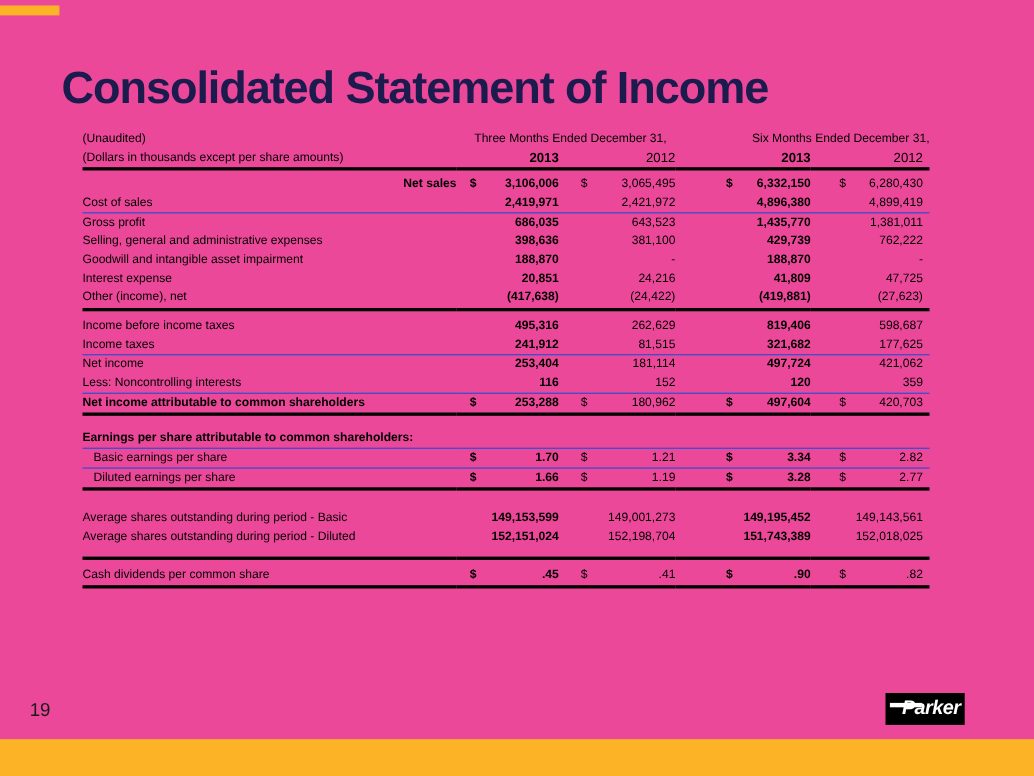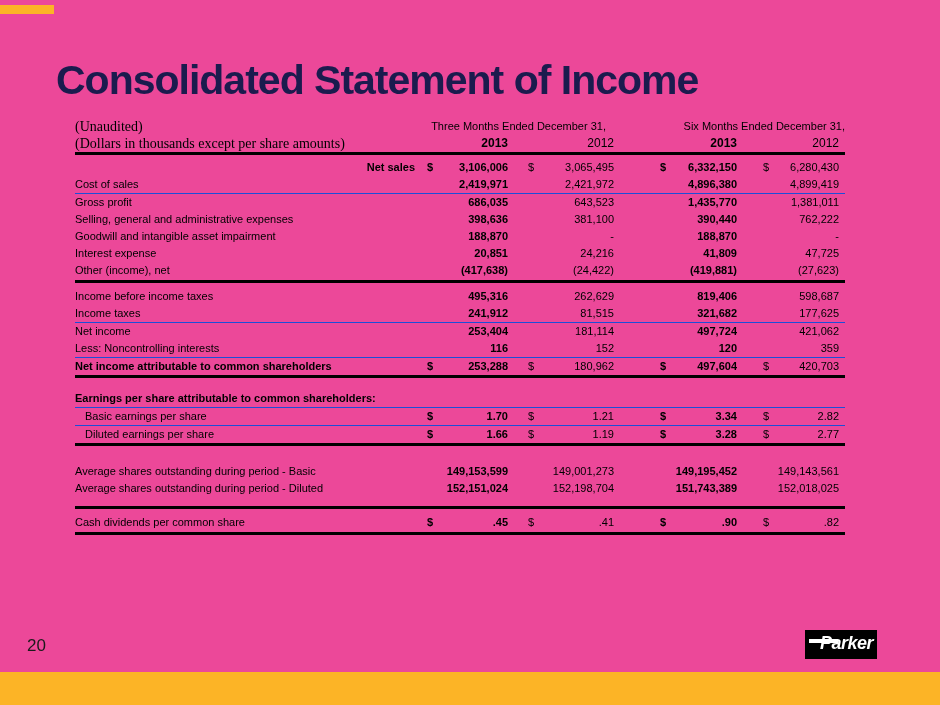--- a/index.html
+++ b/index.html
@@ -21,21 +21,21 @@
   }
   .fin-table td{padding:2px 0;vertical-align:bottom;overflow:hidden;}
   col.c-label{width:340px;}
   col.c-1{width:95px;}
   col.c-2{width:104px;}
   col.c-3{width:123px;}
   col.c-4{width:108px;}
   .label{text-align:left;}
   .label.bold{font-weight:bold;}
   .label.indent{padding-left:10px;}
-  .note{font-size:14px;font-family:Liberation Serif, serif;}
+  .note{font-size:11px;}
   .group{text-align:right;white-space:nowrap;}
   .group.g1{padding-right:8px;}
   .group.g2{padding-right:0;}
   .year{text-align:right;font-size:12px;}
   .year.y1{padding-right:2px;font-weight:bold;}
   .year.y2{padding-right:0;}
   .year.y3{padding-right:0;font-weight:bold;}
   .year.y4{padding-right:6px;}
   .vwrap{display:flex;justify-content:space-between;align-items:baseline;}
   td.c1 .vwrap{padding-left:12px;padding-right:2px;}
@@ -183,21 +183,21 @@
           </td>
           <td class="vcell c2">
             <div class="vwrap">
               <span class="cur"></span>
               <span class="num">381,100</span>
             </div>
           </td>
           <td class="vcell c3">
             <div class="vwrap">
               <span class="cur"></span>
-              <span class="num">390,440</span>
+              <span class="num">429,739</span>
             </div>
           </td>
           <td class="vcell c4">
             <div class="vwrap">
               <span class="cur"></span>
               <span class="num">762,222</span>
             </div>
           </td>
         </tr>
         <tr class="">
@@ -583,21 +583,21 @@
           <td class="vcell c4">
             <div class="vwrap">
               <span class="cur">$</span>
               <span class="num">.82</span>
             </div>
           </td>
         </tr>
       </tbody>
   </table>
 
-  <div class="page-number">20</div>
+  <div class="page-number">19</div>
 
   <div class="parker-logo">
     <div class="logo-dash"></div>
     <div class="logo-text">Parker</div>
   </div>
 
   <div class="bottom-bar"></div>
 
 </div>
 

